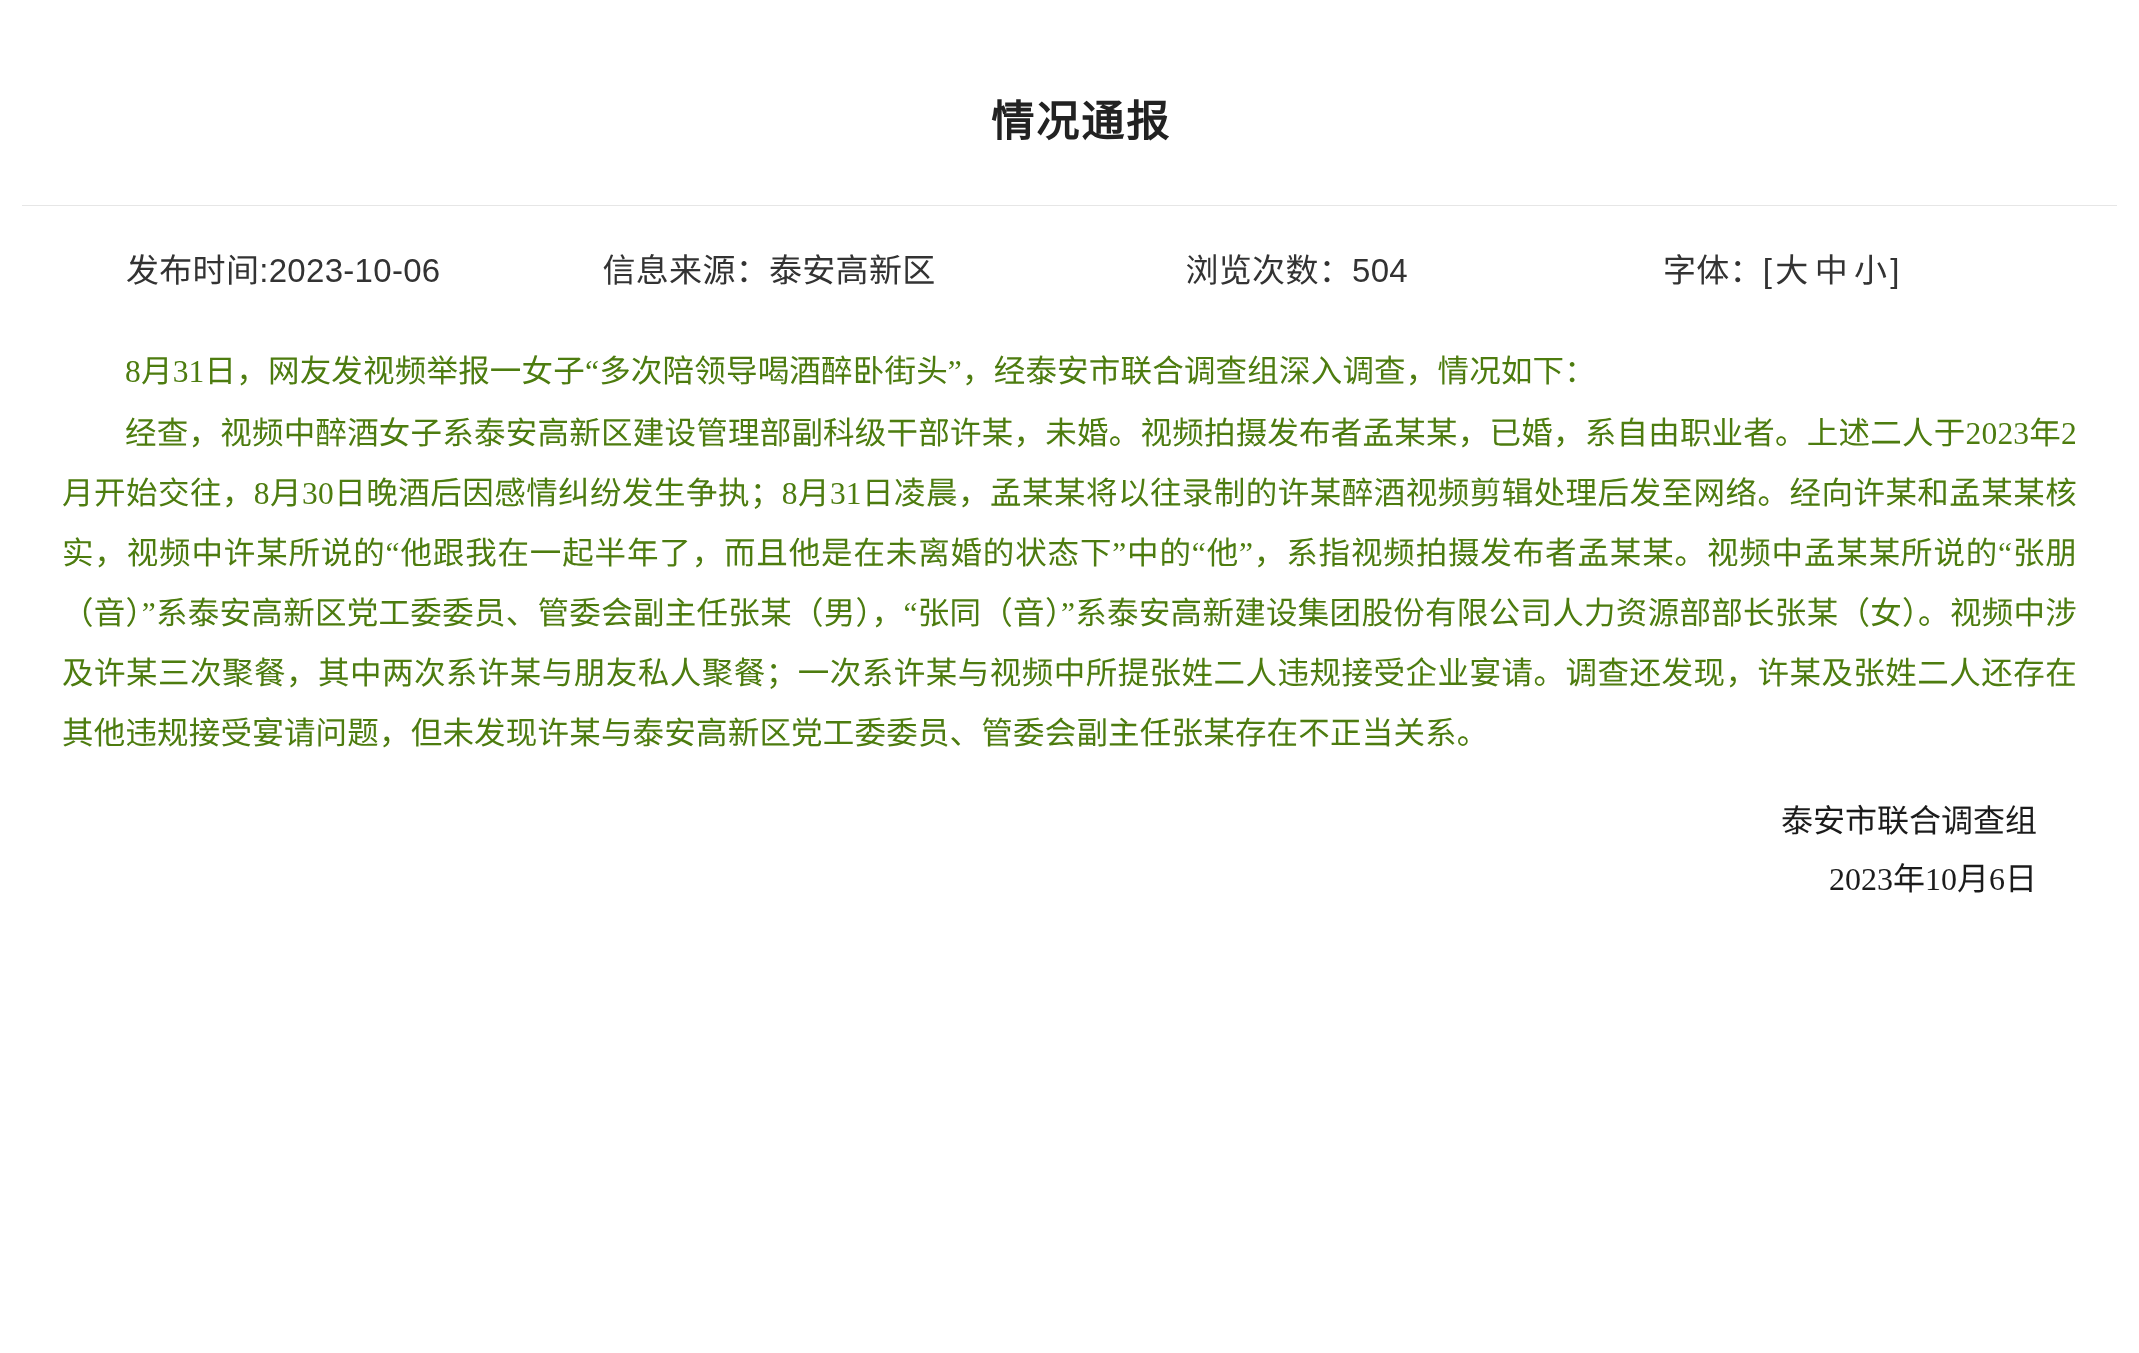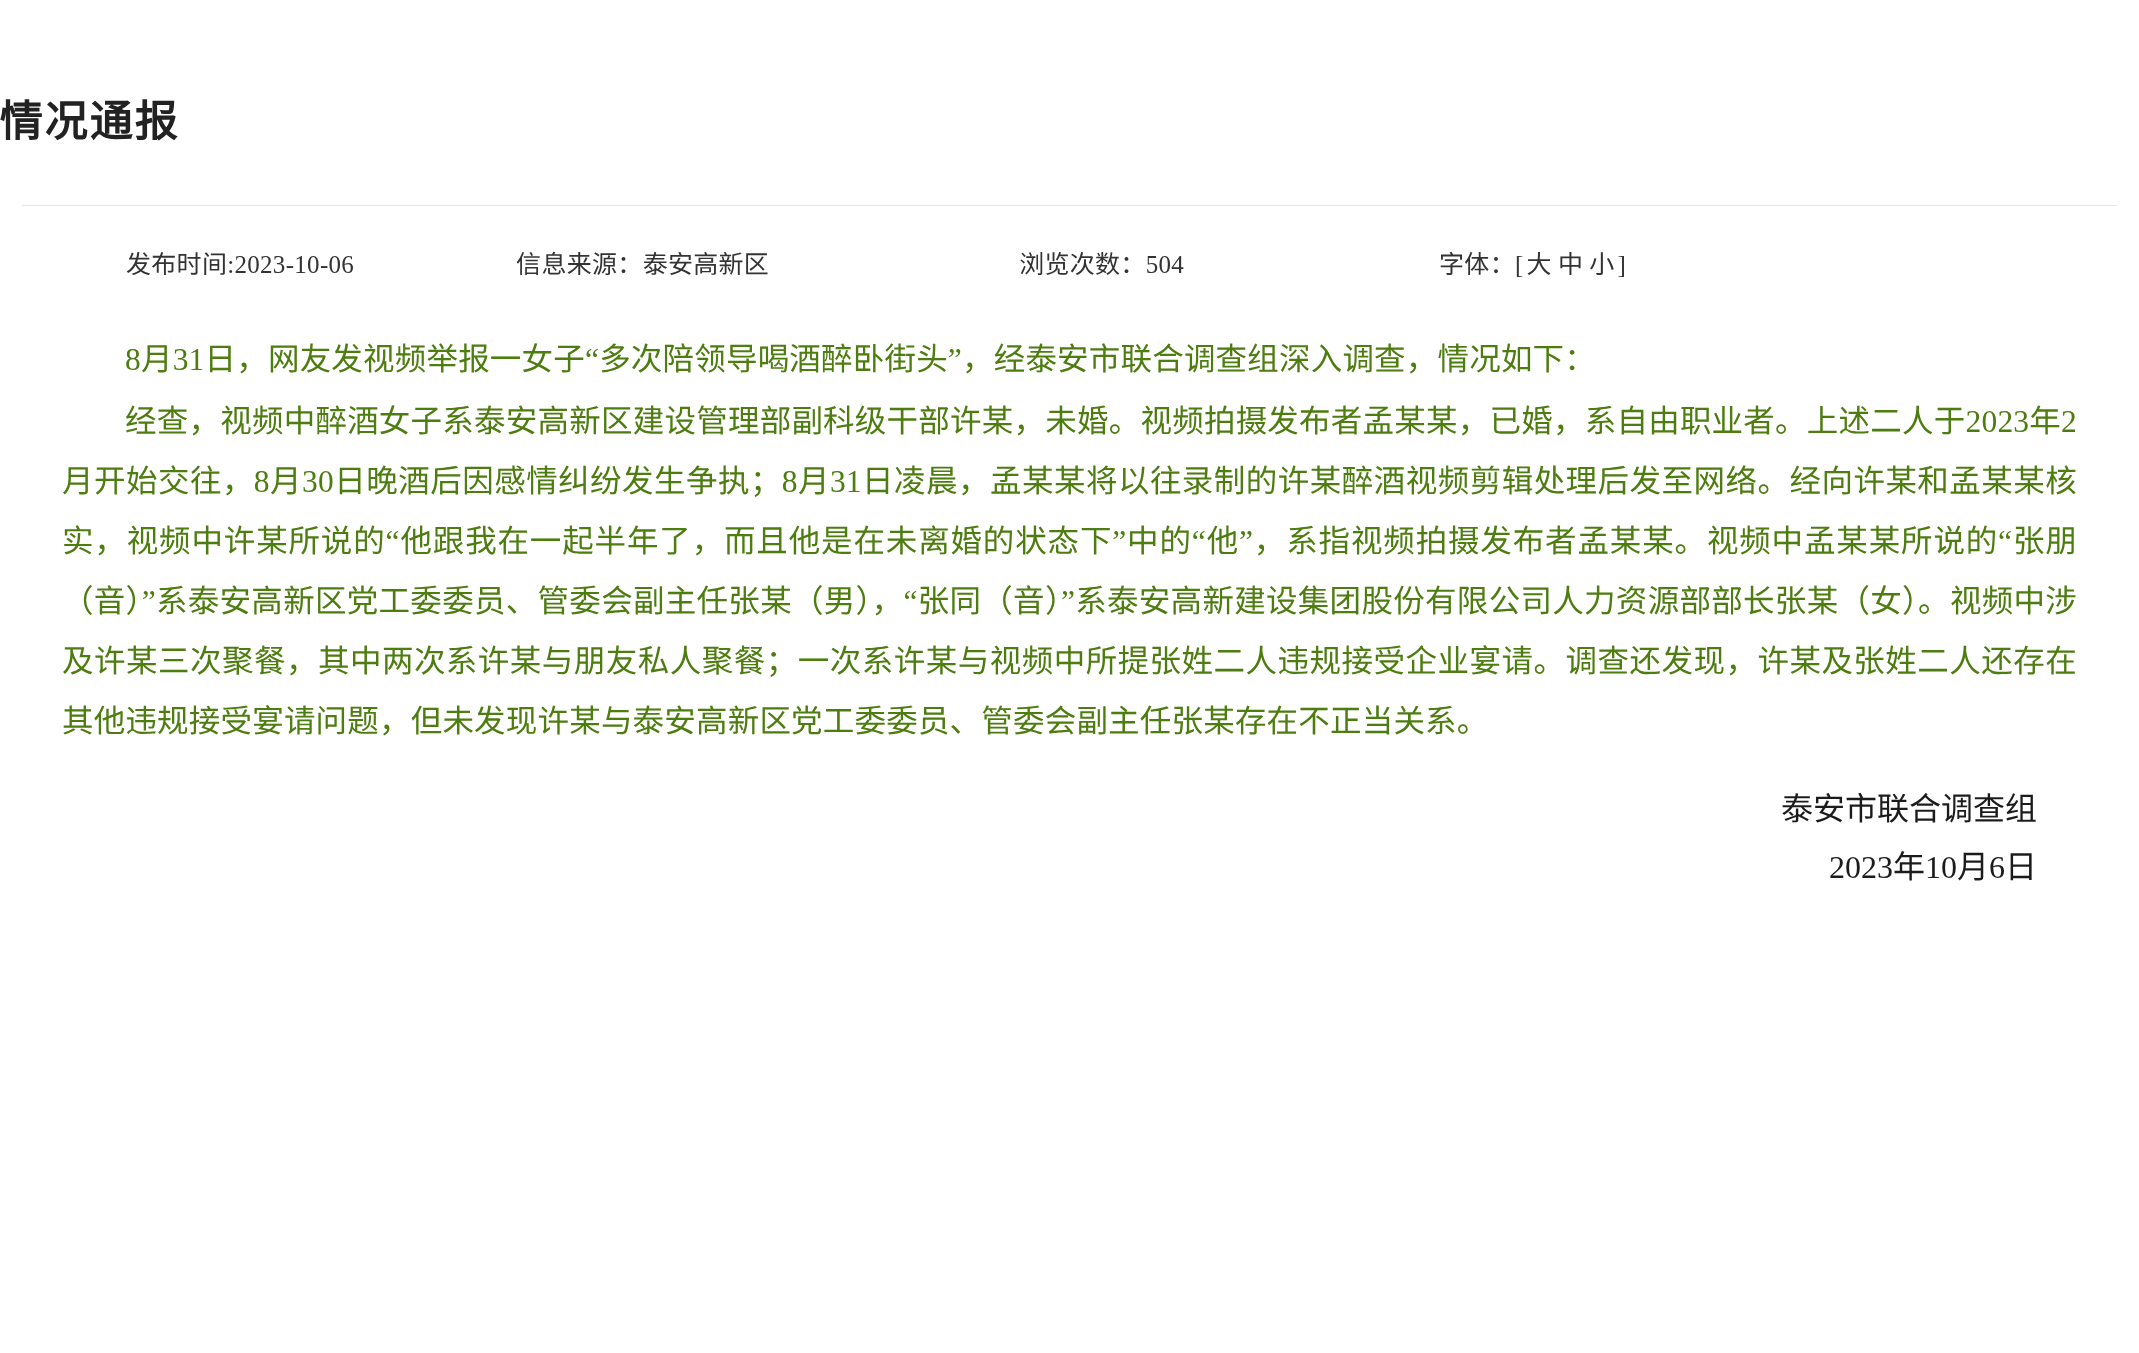--- a/index.html
+++ b/index.html
@@ -17,42 +17,43 @@
   .page {
     width: 2139px;
     height: 1353px;
     box-sizing: border-box;
     position: relative;
     background: #fff;
   }
   
   .title-area {
     padding-top: 96px;
-    text-align: left;
+    text-align: center;
+    margin-left: 24px;
   }
   .doc-title {
     font-family: "Liberation Sans", "DejaVu Sans", sans-serif;
     font-size: 43px;
     font-weight: 700;
     letter-spacing: 2px;
     color: #222;
     line-height: 1.2;
   }
   .title-rule {
     margin: 57px 22px 0 22px;
     border-top: 1px solid #e6e6e6;
     height: 0;
   }
   
   .meta-bar {
     display: flex;
     align-items: center;
     padding: 38px 0 0 0;
-    font-family: Liberation Serif, serif;
-    font-size: 25px;
+    font-family: Liberation Sans, sans-serif;
+    font-size: 33px;
     color: #333;
     letter-spacing: 0.3px;
   }
   .meta-item {
     white-space: nowrap;
   }
   .meta-publish   { margin-left: 126px; }
   .meta-source    { margin-left: 162px; }
   .meta-views     { margin-left: 250px; }
   .meta-font      { margin-left: 255px; }

